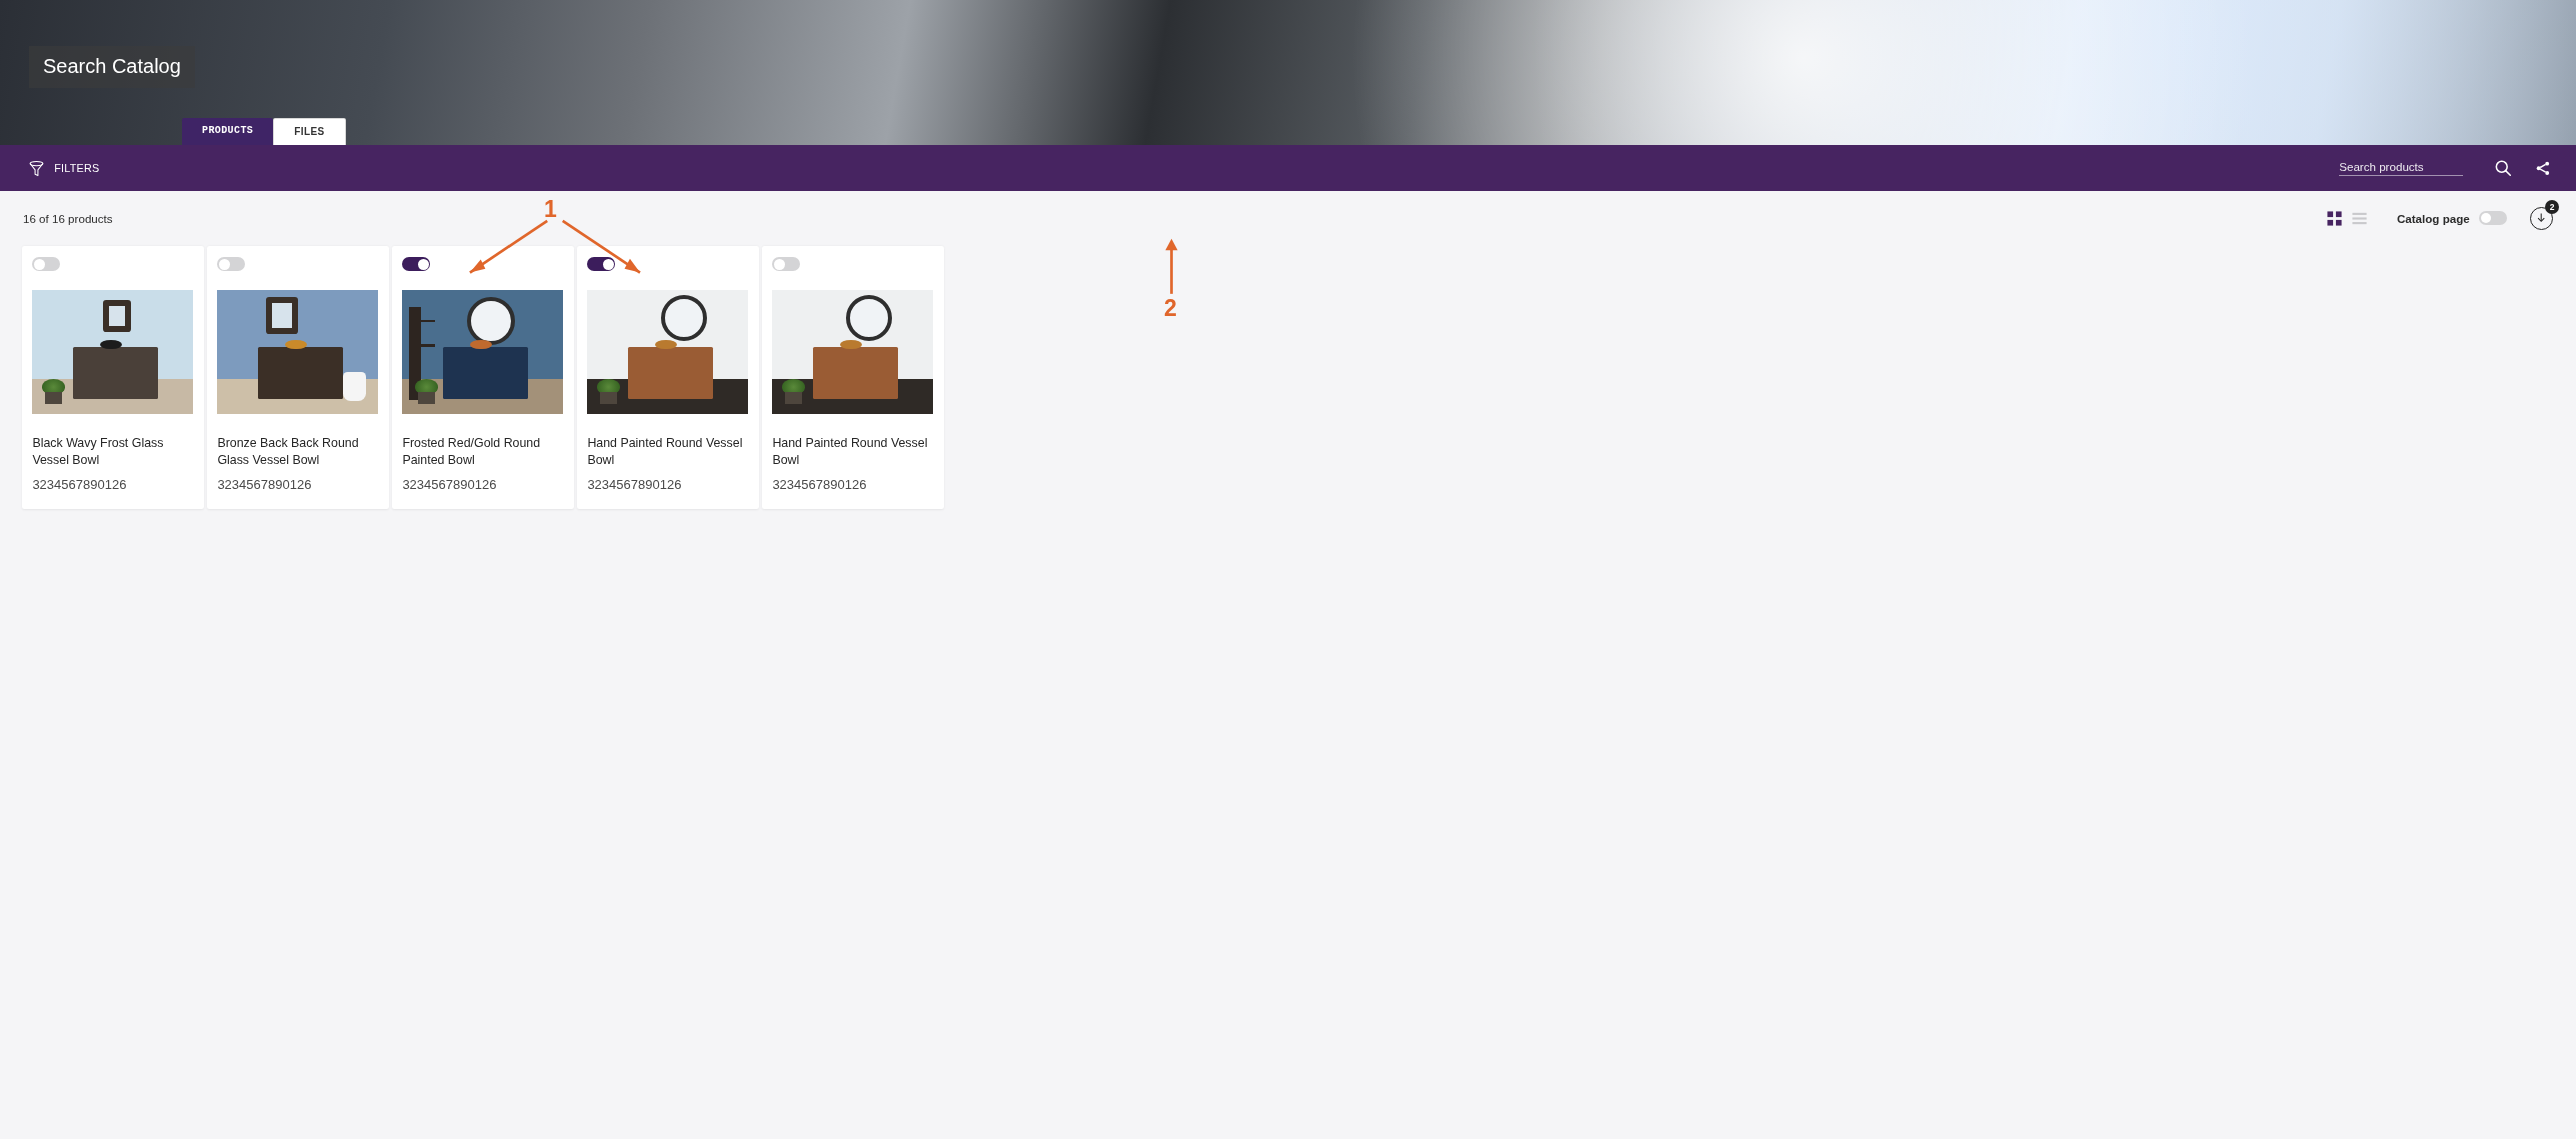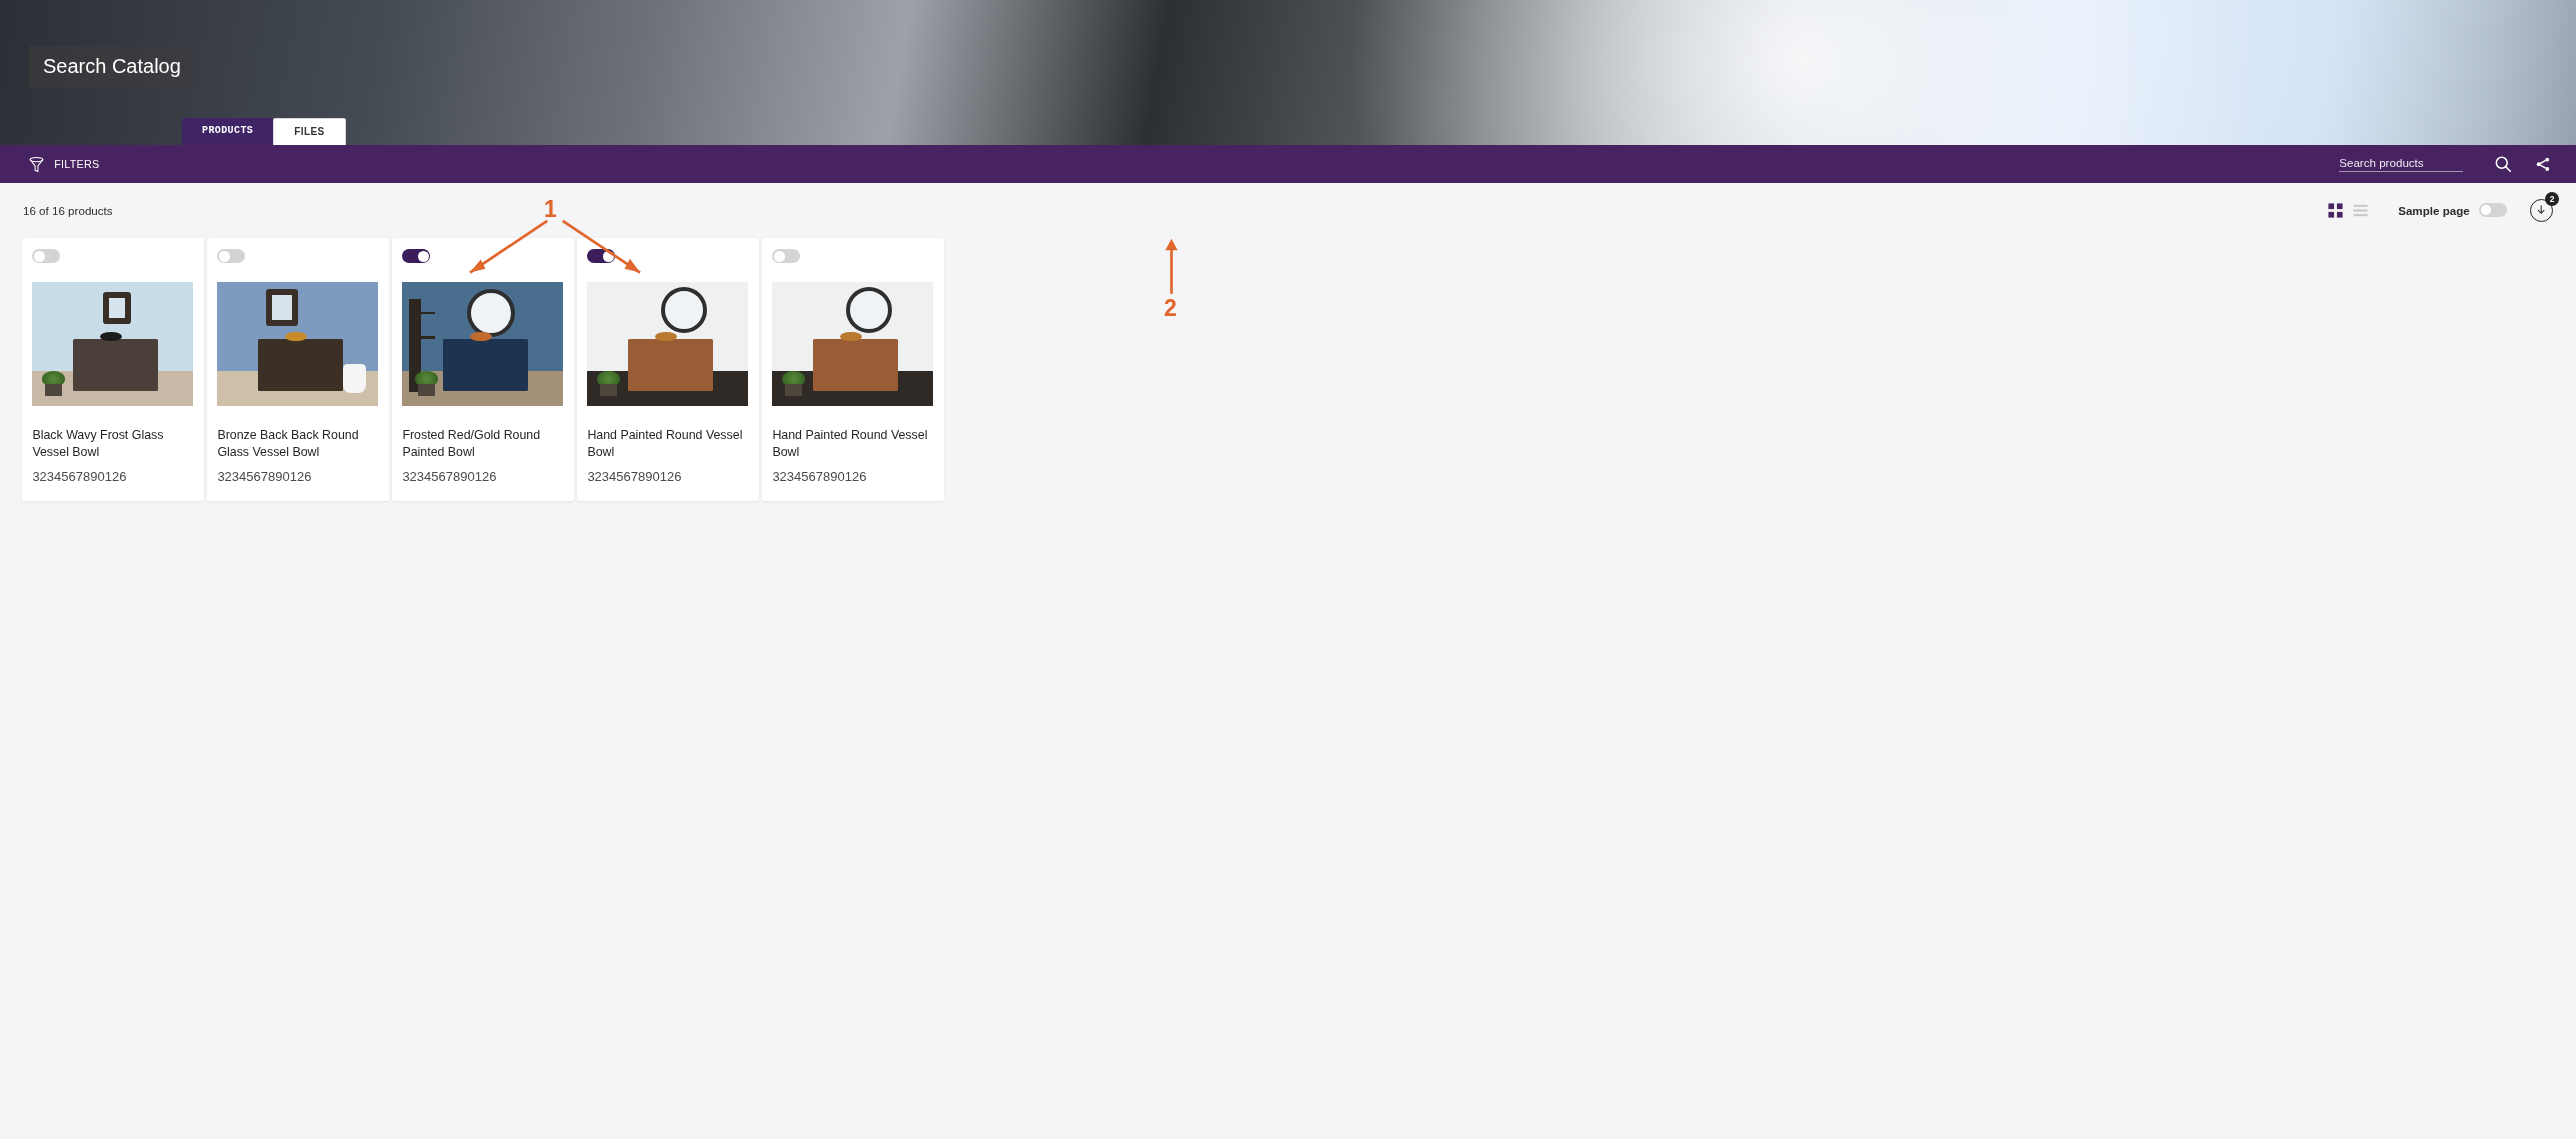--- a/index.html
+++ b/index.html
@@ -41,21 +41,21 @@
     cursor: pointer;
     border-top-left-radius: 2.3px;
     border-top-right-radius: 2.3px;
   }
   .tab.active { background: #3f2466; color: #fff; font-family: Liberation Mono, monospace; }
   .tab.inactive { background: #fff; color: #333; border: 0.8px solid #d8d8d8; border-bottom: none; }
 
   
   .filterbar {
     background: #472461;
-    height: 38px;
+    height: 46px;
     display: flex;
     align-items: center;
     padding: 0 23px 0 28px;
     color: #fff;
     position: relative;
   }
   .filters-btn { display: flex; align-items: center; gap: 9.3px; cursor: pointer; font-size: 10.8px; font-weight: 500; letter-spacing: 0.2px; }
   .funnel-icon { width: 17px; height: 17px; }
   .filterbar .spacer { flex: 1; }
   .search-wrap { display: flex; align-items: center; gap: 7.7px; border-bottom: 0.8px solid rgba(255,255,255,0.5); padding-bottom: 1.5px; margin-right: 31px; width: 124px; justify-content: center; }
@@ -177,21 +177,21 @@
       <rect x="2" y="14" width="8" height="8" fill="#472461"></rect>
       <rect x="14" y="14" width="8" height="8" fill="#472461"></rect>
     </svg>
     <svg class="list-icon" viewBox="0 0 24 24">
       <rect x="2" y="4" width="20" height="3" fill="#c9c9cc"></rect>
       <rect x="2" y="10.5" width="20" height="3" fill="#c9c9cc"></rect>
       <rect x="2" y="17" width="20" height="3" fill="#c9c9cc"></rect>
     </svg>
   </div>
   <div class="select-page">
-    <span>Sample page</span>
+    <span>Catalog page</span>
     <div class="toggle">
         <div class="knob"></div>
       </div>
   </div>
   <div class="download-wrap">
     <div class="download-circle">
       <svg width="12.4" height="12.4" viewBox="0 0 24 24">
         <line x1="12" y1="3" x2="12" y2="17" stroke="#222" stroke-width="2"></line>
         <polyline points="6,12 12,18 18,12" fill="none" stroke="#222" stroke-width="2"></polyline>
       </svg>

